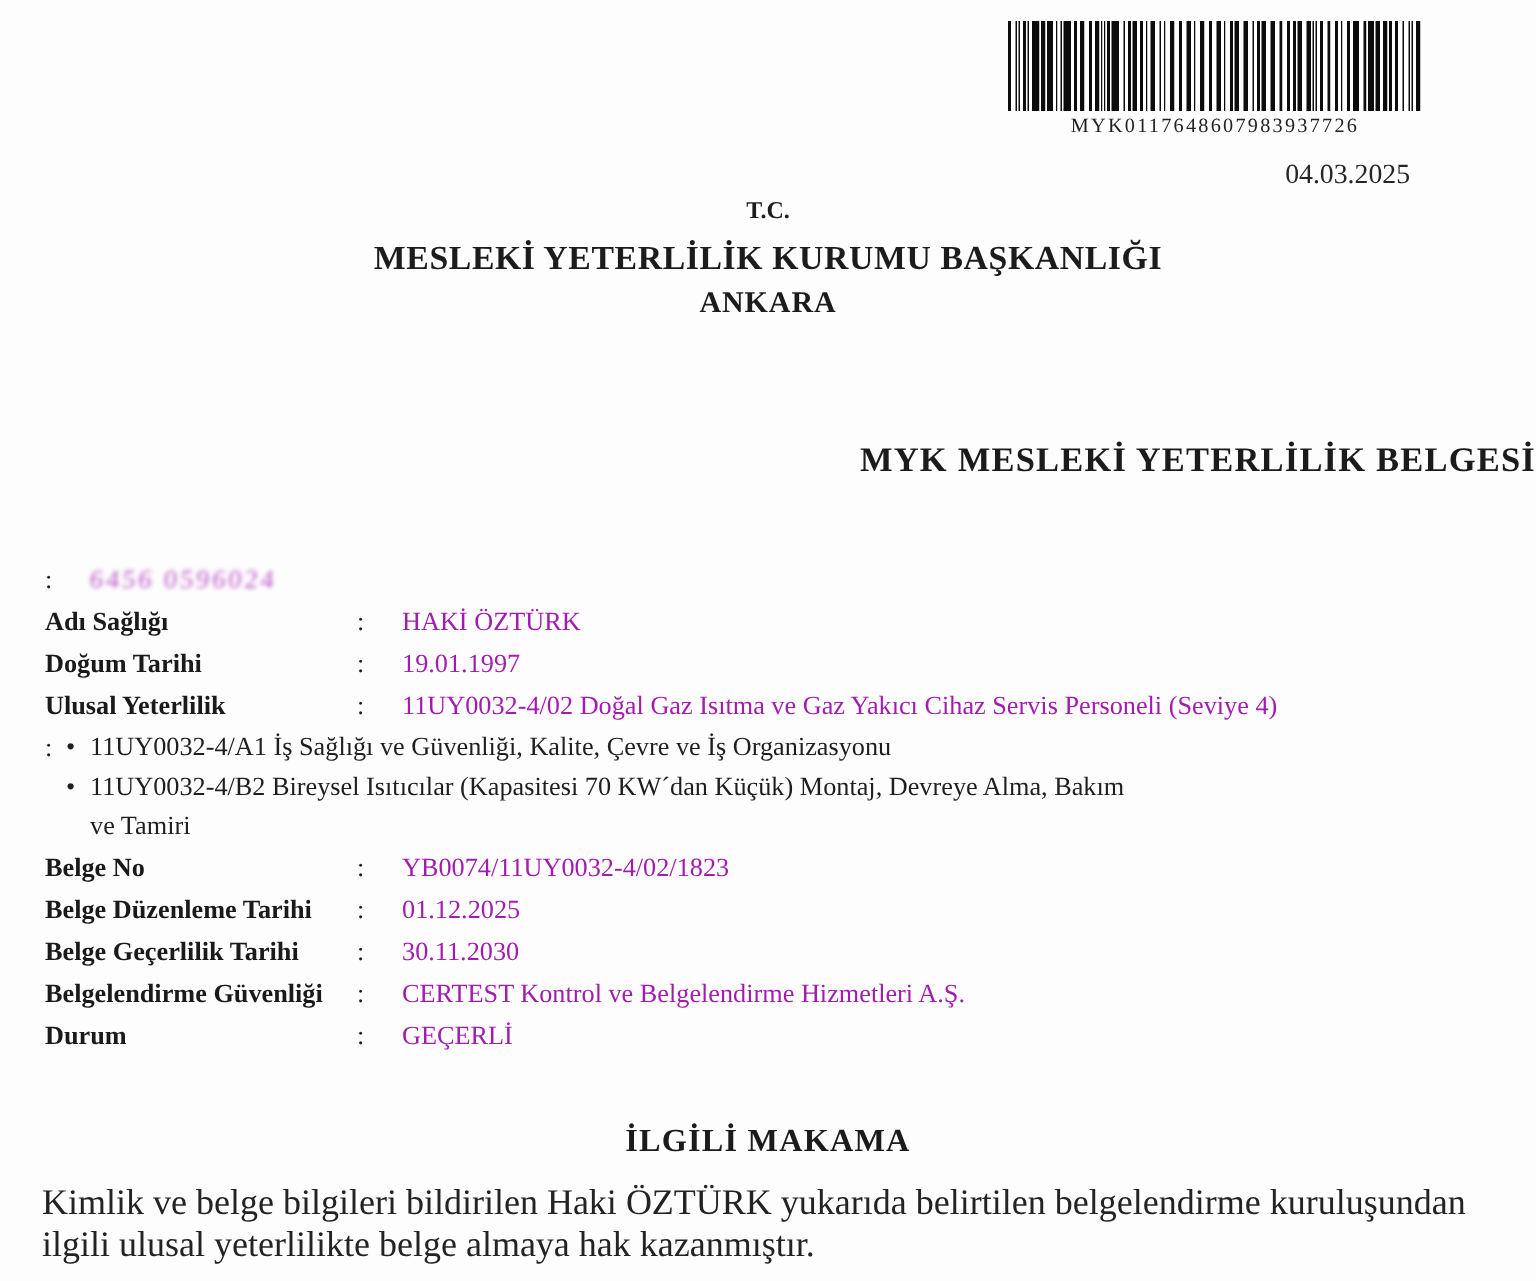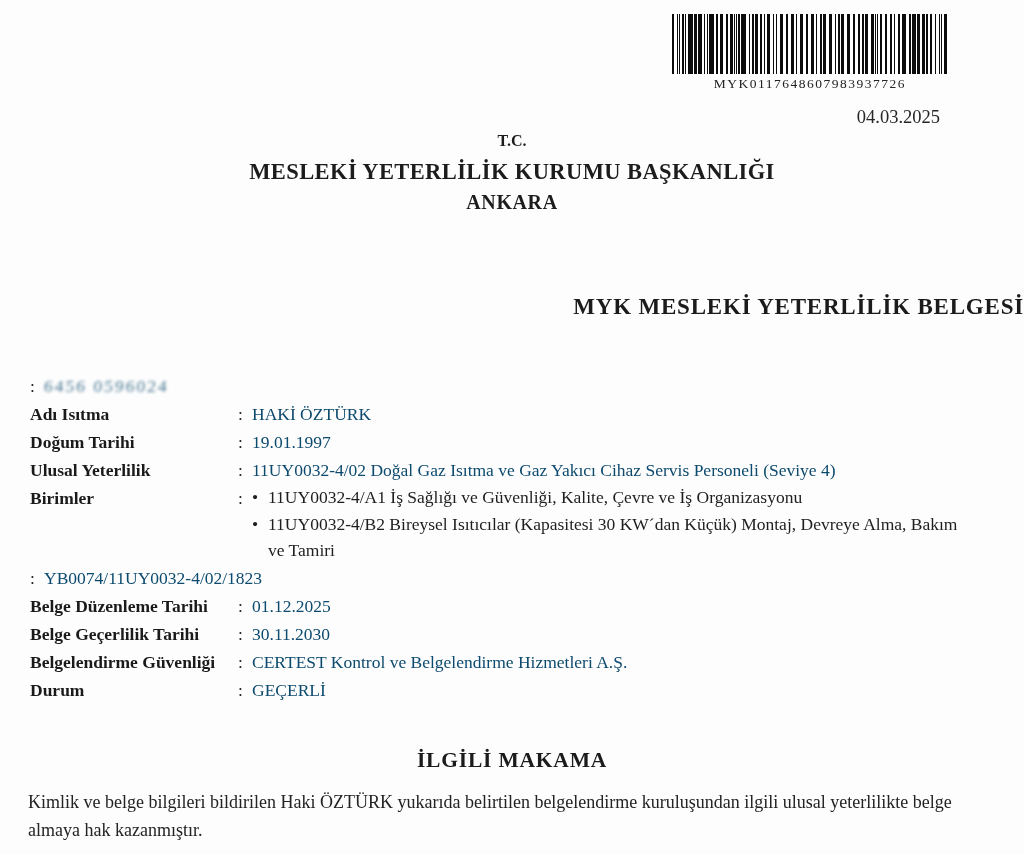--- a/index.html
+++ b/index.html
@@ -49,39 +49,39 @@
     position: absolute; top: 294px; left: 0; width: 100%;
     text-align: right; font-weight: bold; font-size: 23px;
     letter-spacing: 0.8px; color: #1b1b1b;
   }
 
   
   .fields { position: absolute; top: 372px; left: 30px; width: 966px; }
   .field-row { display: flex; align-items: flex-start; line-height: 28px; font-size: 17.5px; }
   .field-label { flex: none; width: 208px; font-weight: bold; color: #1a1a1a; }
   .field-colon { flex: none; width: 14px; color: #1e1e1e; }
-  .field-value { color: #0c4a6e; }
+  .field-value { color: #a21caf; margin-left: 16px; }
   .obscured {
     filter: blur(1.4px); opacity: 0.75; letter-spacing: 2px;
     transform: skewX(-4deg); display: inline-block;
   }
   .bullet-list { display: block; }
   .bullet-item { display: flex; line-height: 26.5px; }
   .bullet-item .bullet-glyph { flex: none; width: 16px; text-align: left; }
   .bullet-item .bullet-text { width: 700px; }
 
   
   .section-title {
     position: absolute; top: 748px; left: 0; width: 100%;
     text-align: center; font-weight: bold; font-size: 21.5px;
     letter-spacing: 0.8px; color: #1b1b1b;
   }
   .body-paragraph {
     position: absolute; top: 789px; left: 28px; width: 970px;
-    font-size: 18px; line-height: 27.5px; color: #232323;
+    font-size: 24px; line-height: 27.5px; color: #232323;
     text-align: left;
   }
 </style>
 </head>
 <body>
 
 <div class="page">
 
   <div class="barcode-wrap">
     <div class="barcode-bars">
@@ -230,53 +230,53 @@
   <div class="doc-title">MYK MESLEKİ YETERLİLİK BELGESİ</div>
 
   <div class="fields">
 
     <div class="field-row">
       <div class="field-colon">:</div>
       <div class="field-value"><span class="obscured">6456 0596024</span></div>
     </div>
 
     <div class="field-row">
-      <div class="field-label">Adı Isıtma</div>
+      <div class="field-label">Adı Sağlığı</div>
       <div class="field-colon">:</div>
       <div class="field-value">HAKİ ÖZTÜRK</div>
     </div>
 
     <div class="field-row">
       <div class="field-label">Doğum Tarihi</div>
       <div class="field-colon">:</div>
       <div class="field-value">19.01.1997</div>
     </div>
 
     <div class="field-row">
       <div class="field-label">Ulusal Yeterlilik</div>
       <div class="field-colon">:</div>
       <div class="field-value">11UY0032-4/02 Doğal Gaz Isıtma ve Gaz Yakıcı Cihaz Servis Personeli (Seviye 4)</div>
     </div>
 
     <div class="field-row">
-      <div class="field-label">Birimler</div>
       <div class="field-colon">:</div>
       <div class="bullet-list">
         <div class="bullet-item">
           <span class="bullet-glyph">•</span>
           <span class="bullet-text">11UY0032-4/A1 İş Sağlığı ve Güvenliği, Kalite, Çevre ve İş Organizasyonu</span>
         </div>
         <div class="bullet-item">
           <span class="bullet-glyph">•</span>
-          <span class="bullet-text">11UY0032-4/B2 Bireysel Isıtıcılar (Kapasitesi 30 KW´dan Küçük) Montaj, Devreye Alma, Bakım ve Tamiri</span>
+          <span class="bullet-text">11UY0032-4/B2 Bireysel Isıtıcılar (Kapasitesi 70 KW´dan Küçük) Montaj, Devreye Alma, Bakım ve Tamiri</span>
         </div>
       </div>
     </div>
 
     <div class="field-row">
+      <div class="field-label">Belge No</div>
       <div class="field-colon">:</div>
       <div class="field-value">YB0074/11UY0032-4/02/1823</div>
     </div>
 
     <div class="field-row">
       <div class="field-label">Belge Düzenleme Tarihi</div>
       <div class="field-colon">:</div>
       <div class="field-value">01.12.2025</div>
     </div>
 

